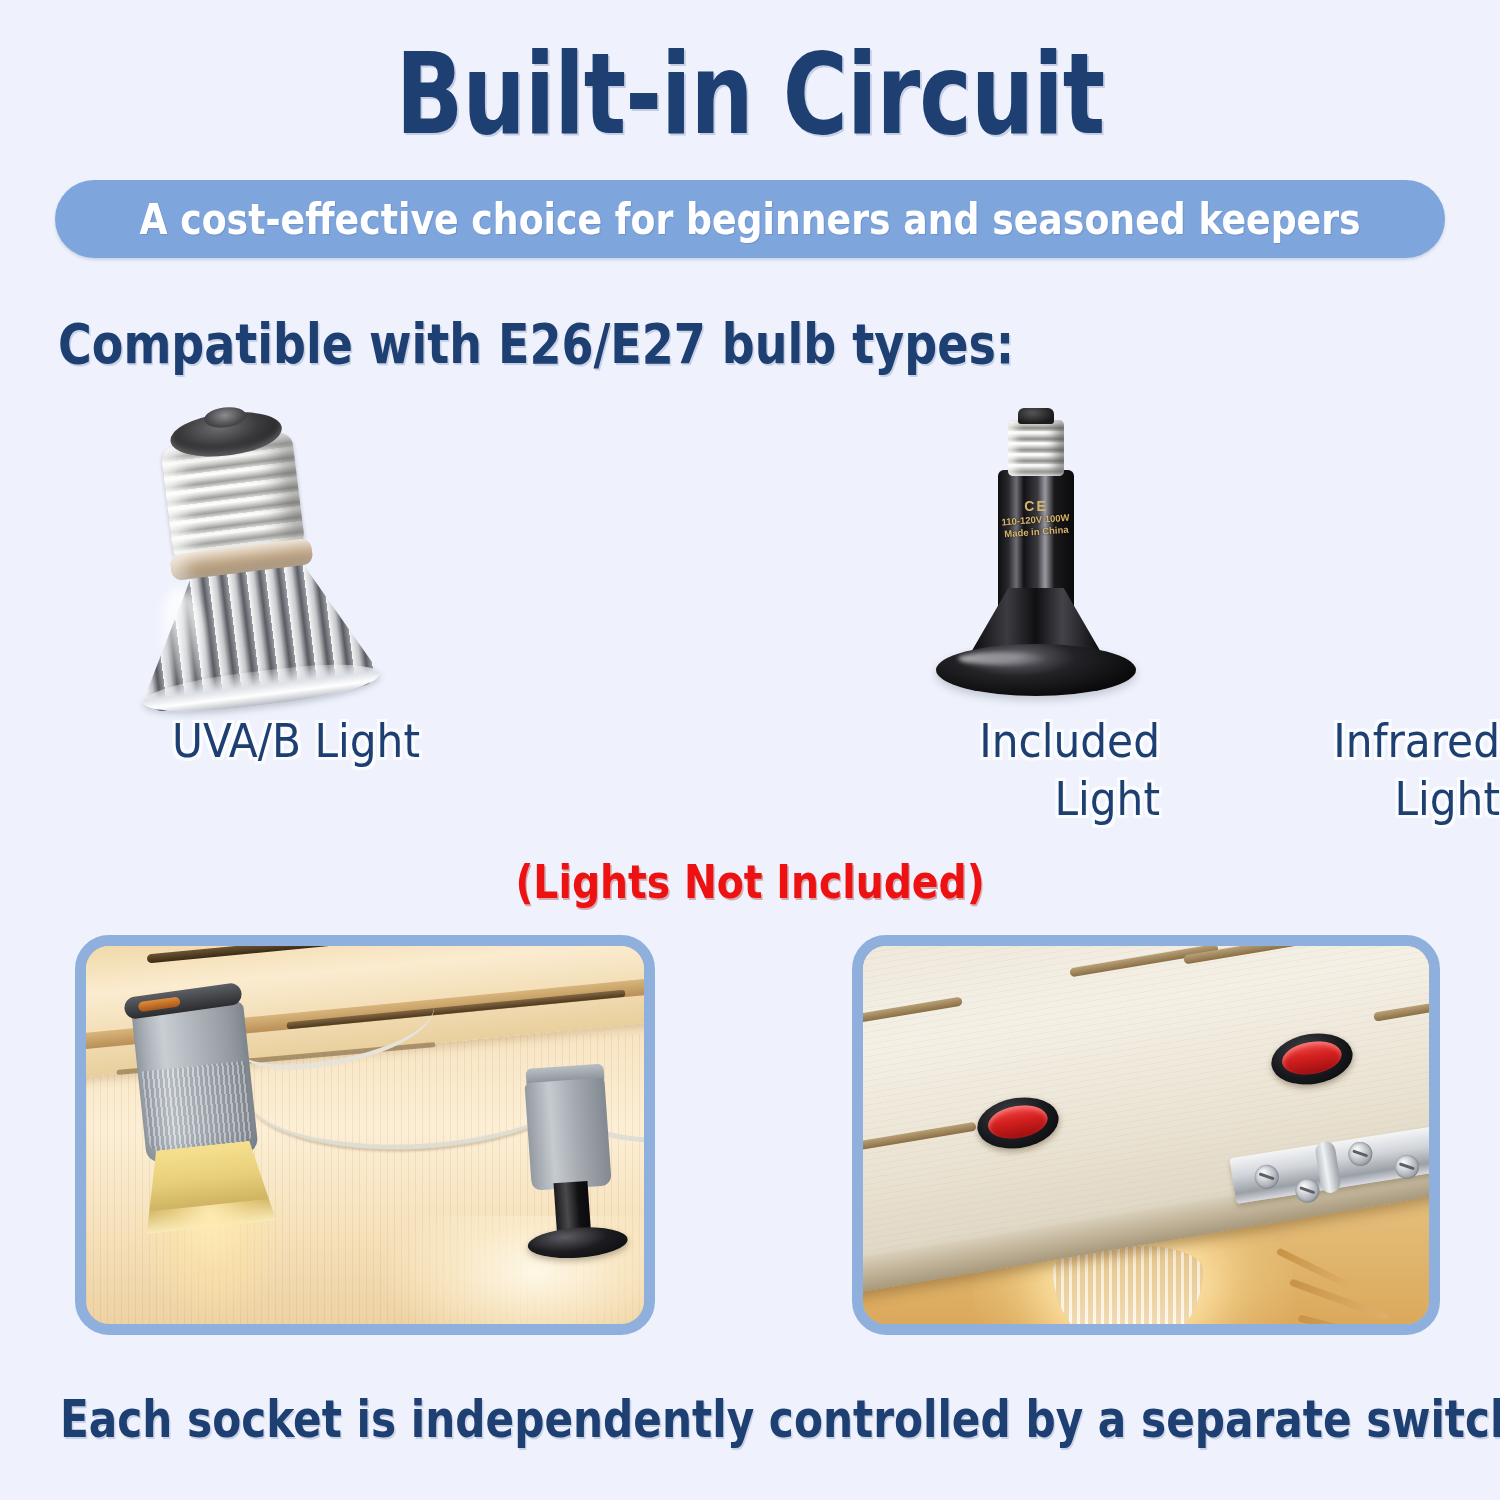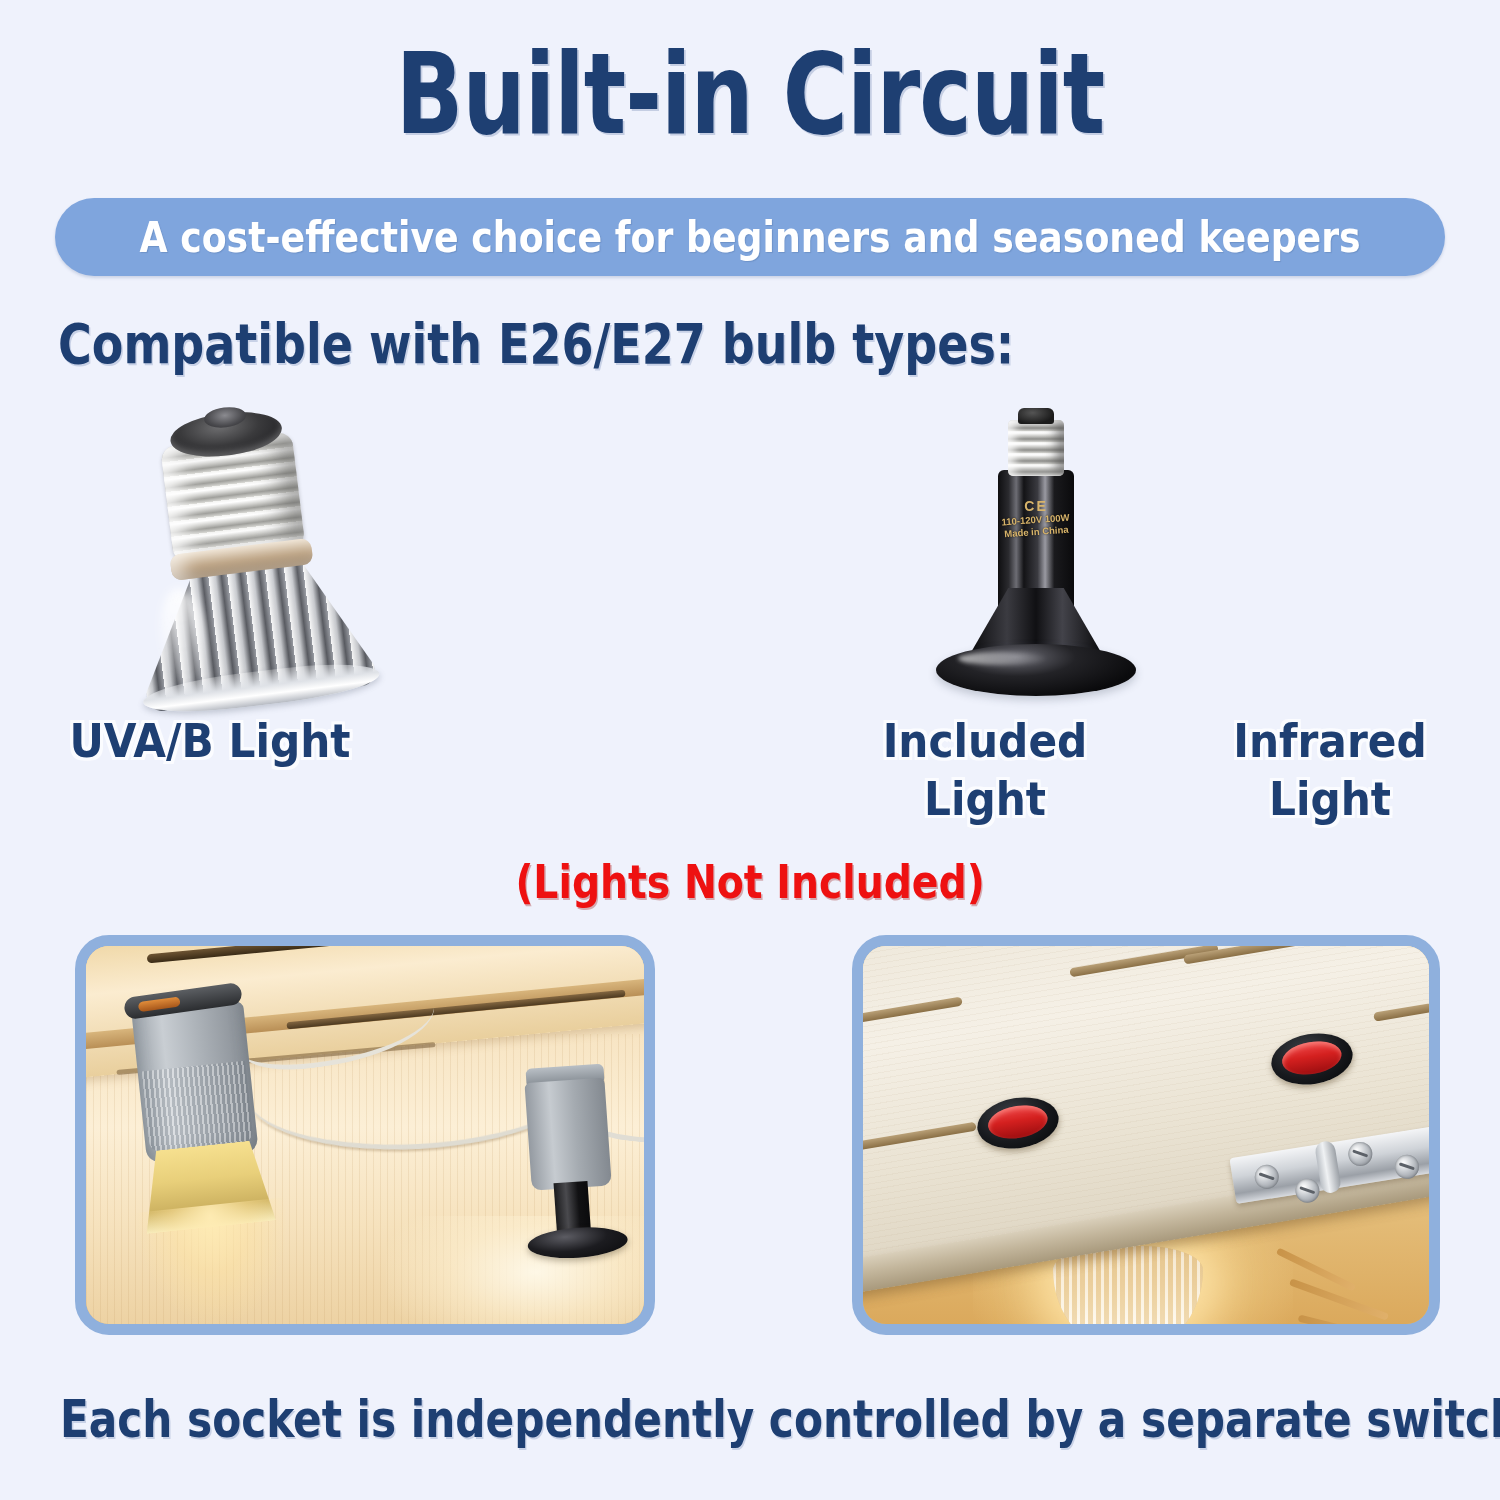--- a/index.html
+++ b/index.html
@@ -26,21 +26,20 @@
   }
 
   
   .subtitle-pill{
     position:absolute;left:55px;top:180px;
     width:1390px;height:78px;
     background:#7fa5dd;
     border-radius:40px;
     display:flex;align-items:center;justify-content:center;
     box-shadow:0 2px 3px rgba(120,140,180,0.30);
-    margin-top:18px;
   }
   .subtitle-pill span{
     color:#ffffff;
     font-size:42px;
     font-weight:bold;
     font-family:"DejaVu Sans Condensed","Liberation Sans",sans-serif;
     transform:scaleX(0.96);
     white-space:nowrap;
     text-shadow:1px 1px 1px rgba(60,90,140,0.25);
   }
@@ -163,22 +162,22 @@
     z-index:6;text-shadow:0 0 2px rgba(0,0,0,0.8);
   }
   .ceramic .ce{
     position:absolute;left:66px;top:90px;width:80px;text-align:center;
     color:#d8b46a;font-size:14px;font-weight:bold;z-index:6;letter-spacing:2px;
   }
 
   
   .label-row{position:absolute;left:0;top:712px;width:1500px;height:130px;}
   .bulb-label{
-    position:absolute;top:0;text-align:center;
-    font-size:47px;line-height:1.23;font-weight:bold;color:#1e3f72;
+    position:absolute;top:0;text-align:right;
+    font-size:47px;line-height:1.23;font-weight:normal;color:#1e3f72;
     font-family:"DejaVu Sans Condensed","Liberation Sans",sans-serif;
     text-shadow:
       -3px 0 0 #fbfcff, 3px 0 0 #fbfcff, 0 -3px 0 #fbfcff, 0 3px 0 #fbfcff,
       -3px -3px 0 #fbfcff, 3px -3px 0 #fbfcff, -3px 3px 0 #fbfcff, 3px 3px 0 #fbfcff;
   }
 
   
   .not-included{
     position:absolute;left:0;top:855px;width:1500px;text-align:center;
     color:#ee1111;font-size:46px;font-weight:bold;

